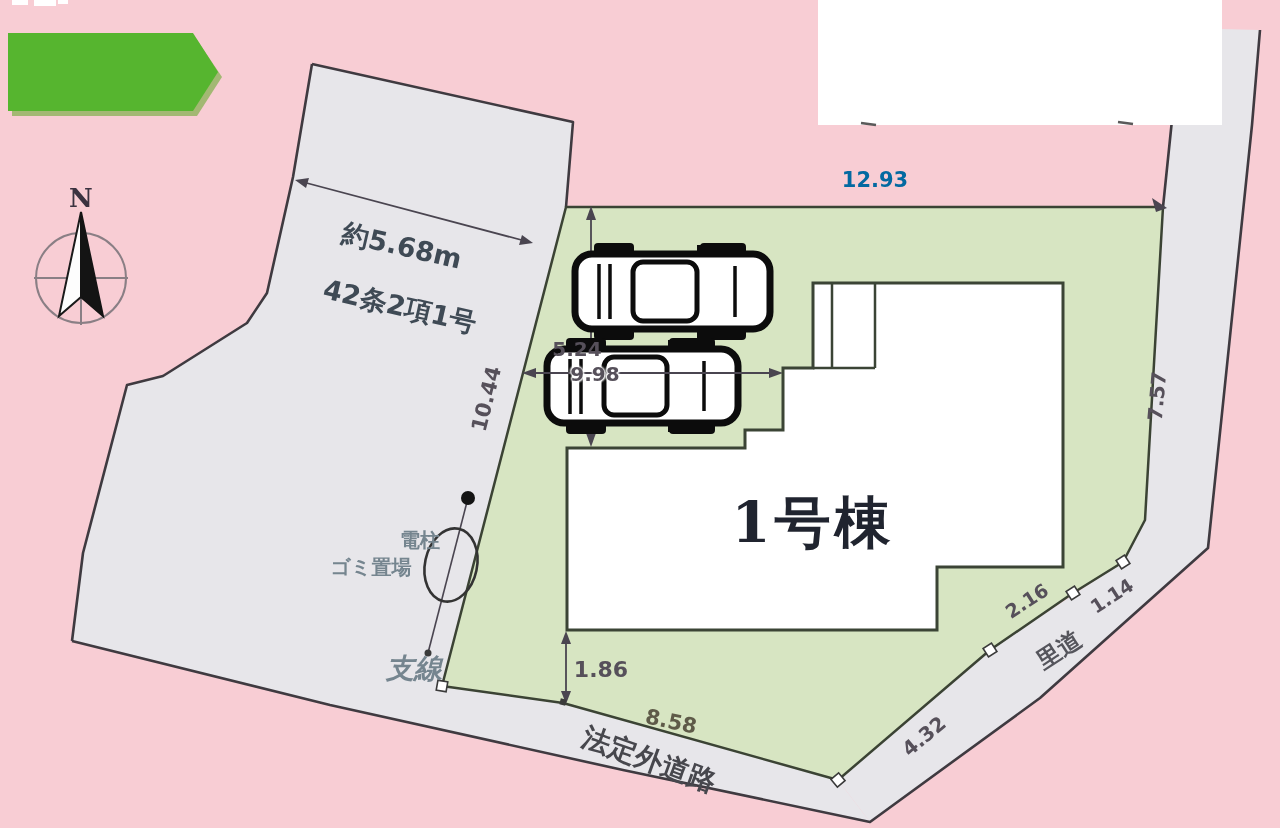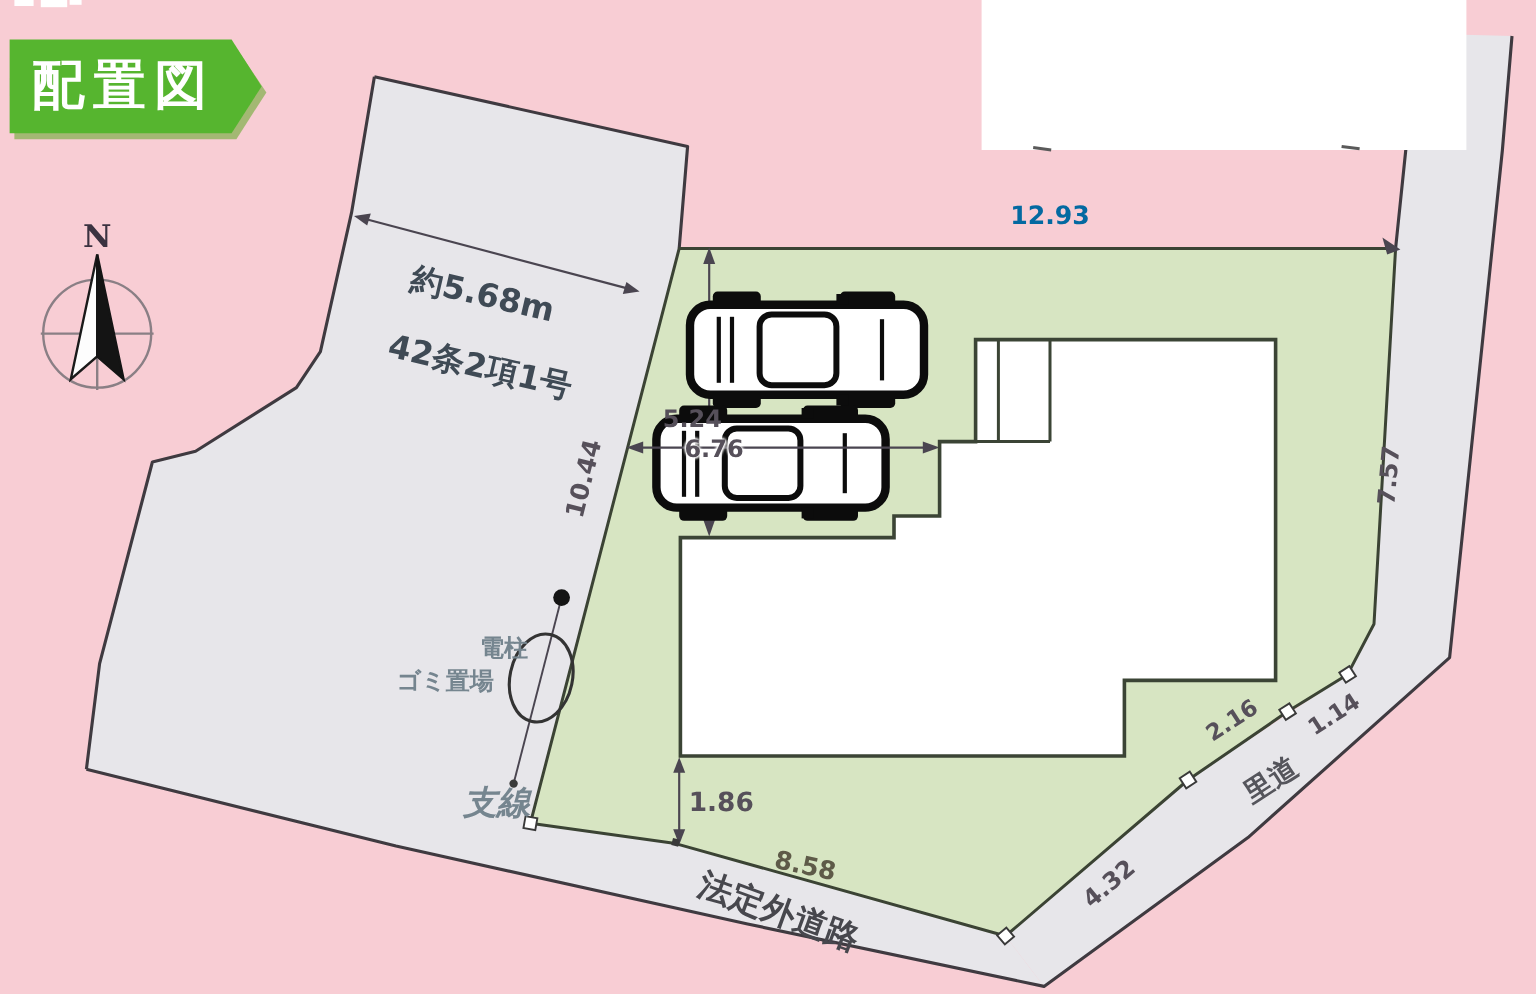--- a/index.html
+++ b/index.html
@@ -141,37 +141,37 @@
     <polygon points="81,212 59,316 81,297" fill="#fdfdfd" stroke="#1a1a1a" stroke-width="2"></polygon>
     <polygon points="81,212 103,316 81,297" fill="#141414" stroke="#141414" stroke-width="2"></polygon>
   </g>
 
   <g>
     <polygon points="12,40 197,40 222,77 197,116 12,116" fill="#a3b873"></polygon>
     <polygon points="8,33 193,33 218,72 193,111 8,111" fill="#56b52f"></polygon>
   </g>
 </svg>
 
-<div class="lbl badge-text" style="left:103px;top:72px;font-size:44px;">配置図</div>
 
 <div class="lbl serifed" style="left:81px;top:198px;font-size:26px;color:#3b3240;">N</div>
 
 <div class="lbl" style="left:402px;top:246px;--r:13deg;font-size:27px;color:#3f4a55;">約5.68m</div>
 <div class="lbl" style="left:400px;top:306px;--r:13deg;font-size:27px;color:#3f4a55;">42条2項1号</div>
 
 <div class="lbl" style="left:487px;top:399px;--r:-76deg;font-size:21px;">10.44</div>
 
 <div class="lbl" style="left:875px;top:180px;font-size:21px;color:#0369a1;">12.93</div>
 
 <div class="lbl" style="left:577px;top:301px;font-size:20px;margin-top:48px;">5.24</div>
 
-<div class="lbl halo" style="left:595px;top:374px;font-size:20px;">6.76</div>
+<div class="lbl halo" style="left:595px;top:374px;font-size:20px;">9.98</div>
 
 <div class="lbl" style="left:1157px;top:396px;--r:-85deg;font-size:20px;">7.57</div>
 
+<div class="lbl serifed" style="left:813px;top:522px;font-size:56px;letter-spacing:4px;color:#20242f;">1号棟</div>
 
 <div class="lbl" style="left:601px;top:670px;font-size:22px;">1.86</div>
 
 <div class="lbl" style="left:671px;top:722px;--r:12deg;font-size:21px;color:#5e5a48;">8.58</div>
 
 <div class="lbl" style="left:649px;top:760px;--r:20deg;font-size:28px;color:#47474d;">法定外道路</div>
 
 <div class="lbl" style="left:924px;top:736px;--r:-40deg;font-size:20px;">4.32</div>
 
 <div class="lbl" style="left:1027px;top:601px;--r:-33deg;font-size:19px;">2.16</div>

